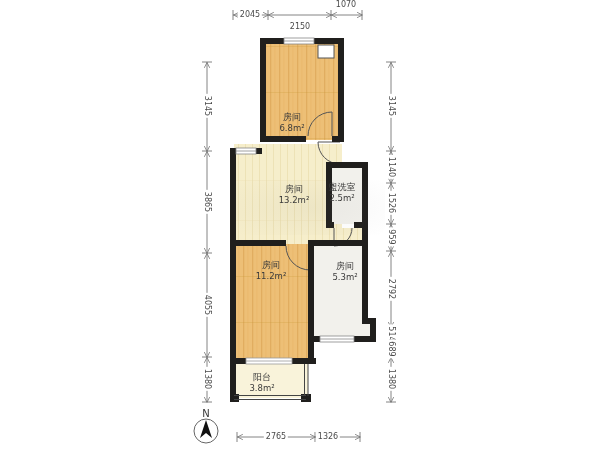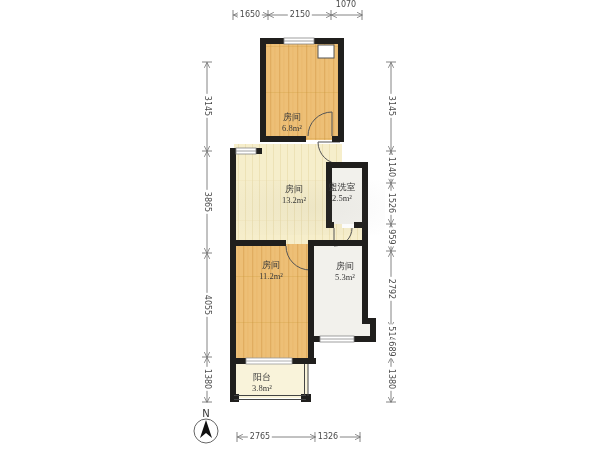--- a/index.html
+++ b/index.html
@@ -9,21 +9,21 @@
   }
   #plan-svg{position:absolute;left:0;top:0;}
   .dim{
     position:absolute;font-size:8px;color:#4a4a4a;background:#ffffff;
     padding:0 2px;white-space:nowrap;line-height:10px;
     transform:translate(-50%,-50%);
   }
   .dim.v{transform:translate(-50%,-50%) rotate(90deg);}
   .room-label{
     position:absolute;transform:translate(-50%,-50%);
-    text-align:center;color:#3a3a3a;line-height:1.2;white-space:nowrap;font-family:Liberation Serif, serif;
+    text-align:center;color:#3a3a3a;line-height:1.2;white-space:nowrap;
   }
   .room-name{font-size:9px;}
   .room-area{font-size:8.5px;}
   .compass-n{
     position:absolute;transform:translate(-50%,-50%);
     font-size:10px;color:#333;
   }
   .watermark{
     position:absolute;left:235px;top:180px;width:150px;height:55px;
     background:radial-gradient(ellipse at center, rgba(120,120,120,0.07), rgba(120,120,120,0.0));
@@ -204,25 +204,25 @@
   </div>
   <div class="room-label" style="left:345px;top:271px">
     <div class="room-name">房间</div>
     <div class="room-area">5.3m²</div>
   </div>
   <div class="room-label" style="left:262px;top:382px">
     <div class="room-name">阳台</div>
     <div class="room-area">3.8m²</div>
   </div>
 
-  <div class="dim" style="left:250px;top:15px">1650</div>
-  <div class="dim" style="left:300px;top:15px">2150</div>
+  <div class="dim" style="left:250px;top:15px">2045</div>
+  <div class="dim" style="left:300px;top:27px">2150</div>
   <div class="dim" style="left:346px;top:5px">1070</div>
 
-  <div class="dim" style="left:260px;top:437px">2765</div>
+  <div class="dim" style="left:276px;top:437px">2765</div>
   <div class="dim" style="left:328px;top:437px">1326</div>
 
   <div class="dim v" style="left:207px;top:106px">3145</div>
   <div class="dim v" style="left:207px;top:202px">3865</div>
   <div class="dim v" style="left:207px;top:305px">4055</div>
   <div class="dim v" style="left:207px;top:379px">1380</div>
 
   <div class="dim v" style="left:391px;top:106px">3145</div>
   <div class="dim v" style="left:391px;top:167px">1140</div>
   <div class="dim v" style="left:391px;top:203px">1526</div>

